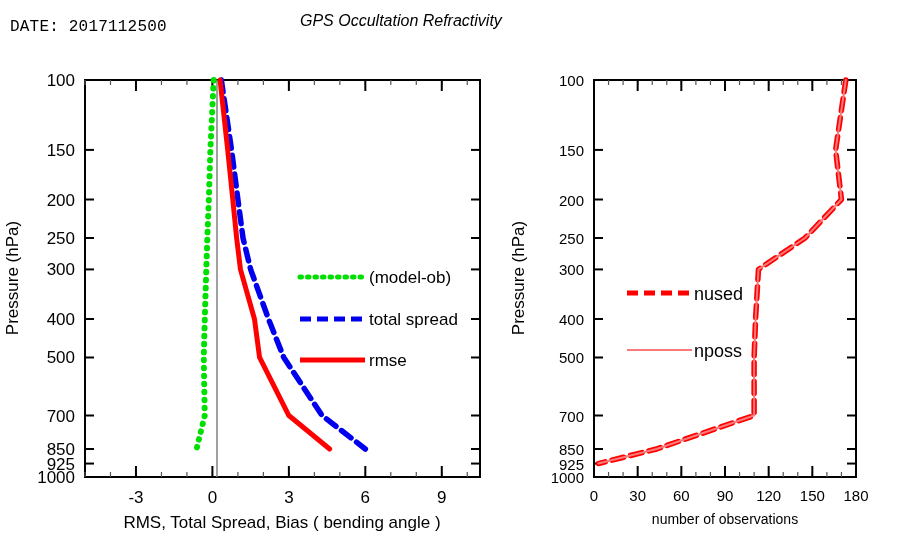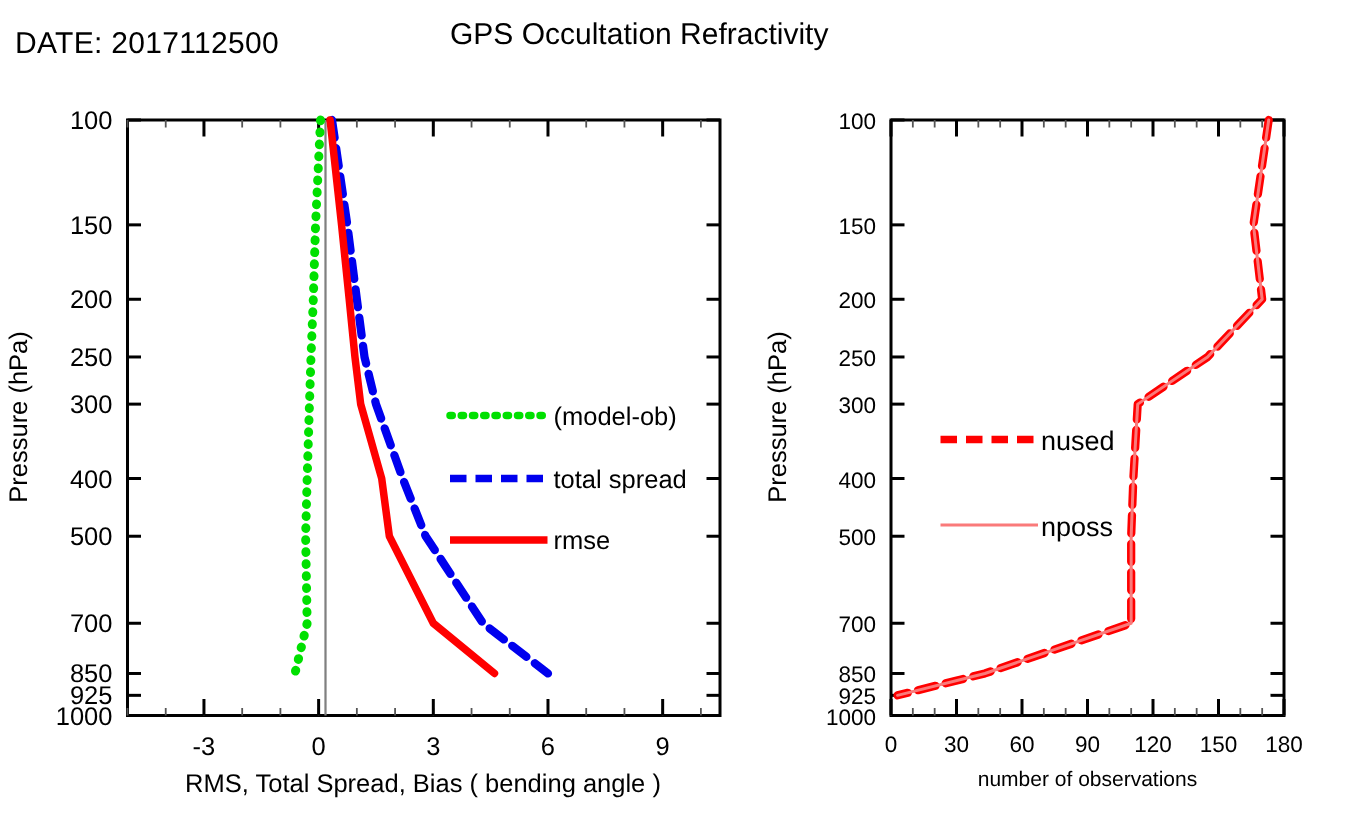--- a/index.html
+++ b/index.html
@@ -17,30 +17,32 @@
   }
   .stage {
     position: absolute;
     left: 0; top: 0;
     width: 900px; height: 560px;
   }
   .date-label {
     position: absolute;
     left: 10px;
     top: 18px;
-    font-size: 20px;
+    font-size: 16px;
     letter-spacing: 0.2px;
     white-space: nowrap;
+    font-family: Liberation Mono, monospace;
   }
   .main-title {
     position: absolute;
     left: 300px;
     top: 12px;
-    font-size: 20px;
+    font-size: 16px;
     white-space: nowrap;
+    font-style: italic;
   }
   svg.plot-svg {
     position: absolute;
     left: 0; top: 0;
     width: 900px; height: 560px;
   }
   text {
     font-family: "Liberation Sans", sans-serif;
     fill: #000000;
   }

